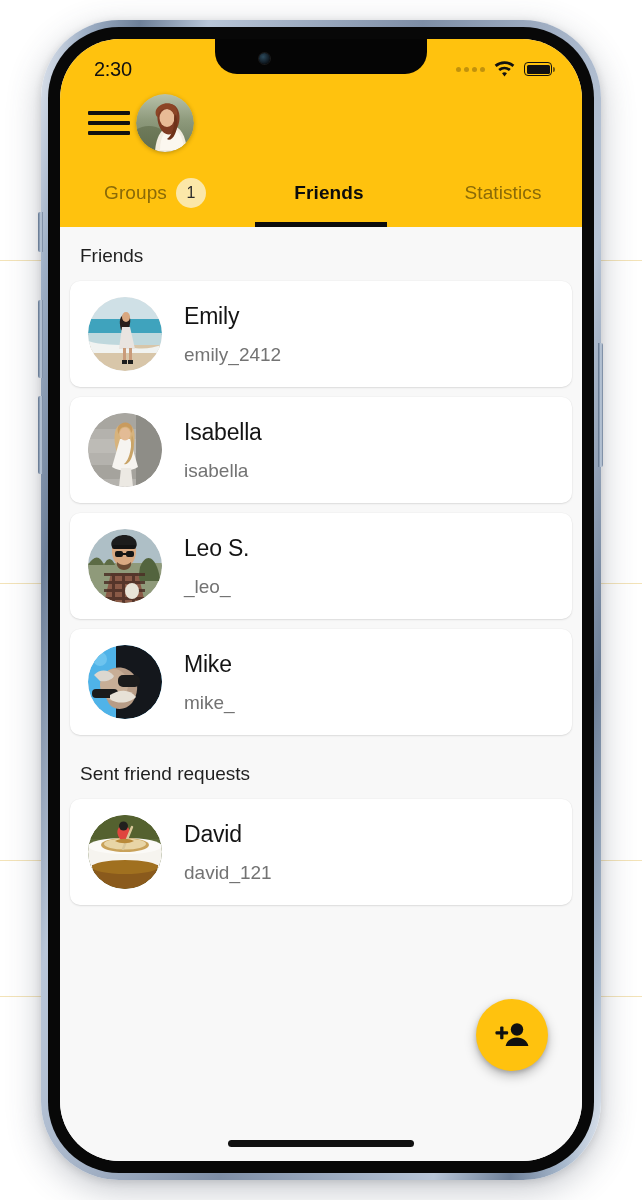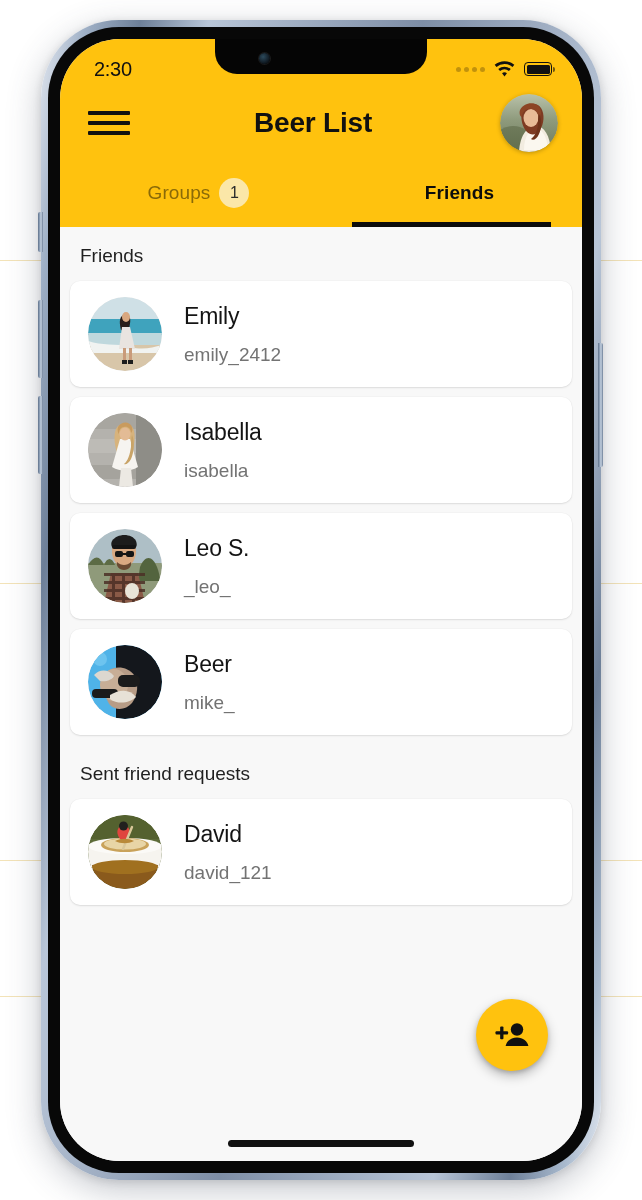--- a/index.html
+++ b/index.html
@@ -378,21 +378,20 @@
             </div>
           </div>
         </div>
 
         <div id="appbar" style="background: rgb(255, 194, 14);">
           <div id="menu-btn">
             <span></span>
               <span></span>
               <span></span>
           </div>
-          <div id="appbar-title">Beer List</div>
           <div id="profile-avatar">
             <svg width="58" height="58" viewBox="0 0 58 58">
               <defs>
                 <clipPath id="pc">
                     <circle cx="29" cy="29" r="29"></circle>
                   </clipPath>
                 <linearGradient id="pbg" x1="0" y1="0" x2="0" y2="1">
                   <stop offset="0%" stop-color="#b9c2aa"></stop>
                   <stop offset="45%" stop-color="#8e9a7c"></stop>
                   <stop offset="100%" stop-color="#6d7a5c"></stop>
@@ -418,20 +417,24 @@
             <span class="tab-label">Groups</span>
             <span class="tab-badge" style="background: rgb(251, 231, 168);">1</span>
 
           </div>
 
           <div class="tab active">
             <span class="tab-label">Friends</span>
             <span class="tab-underline"></span>
           </div>
 
+          <div class="tab">
+            <span class="tab-label">Statistics</span>
+
+          </div>
 
         </div>
 
         <div id="content" style="background: rgb(248, 248, 248);">
 
           <div class="section-header">Friends</div>
 
           <div class="card">
             <div class="card-avatar">
               <svg width="74" height="74" viewBox="0 0 74 74">
@@ -547,21 +550,21 @@
                   <ellipse cx="26" cy="40" rx="14" ry="16" fill="#c8ae96"></ellipse>
                   <path d="M6 30c6-6 14-6 20 1-2 4-8 6-14 5z" fill="#dcd7cf"></path>
                   <rect x="4" y="44" width="26" height="9" rx="4" fill="#1b1b1b"></rect>
                   <rect x="30" y="30" width="22" height="12" rx="5" fill="#1b1b1b"></rect>
                   <path d="M22 50c10-6 20-6 26 2-6 6-18 8-26 2z" fill="#e7e1d6"></path>
                   <circle cx="12" cy="14" r="7" fill="#6dc4ef"></circle>
                 </g>
               </svg>
             </div>
             <div class="card-text">
-              <span class="card-name">Beer</span>
+              <span class="card-name">Mike</span>
               <span class="card-handle">mike_</span>
             </div>
           </div>
 
           <div class="section-header">Sent friend requests</div>
 
           <div class="card">
             <div class="card-avatar">
               <svg width="74" height="74" viewBox="0 0 74 74">
                 <defs>

